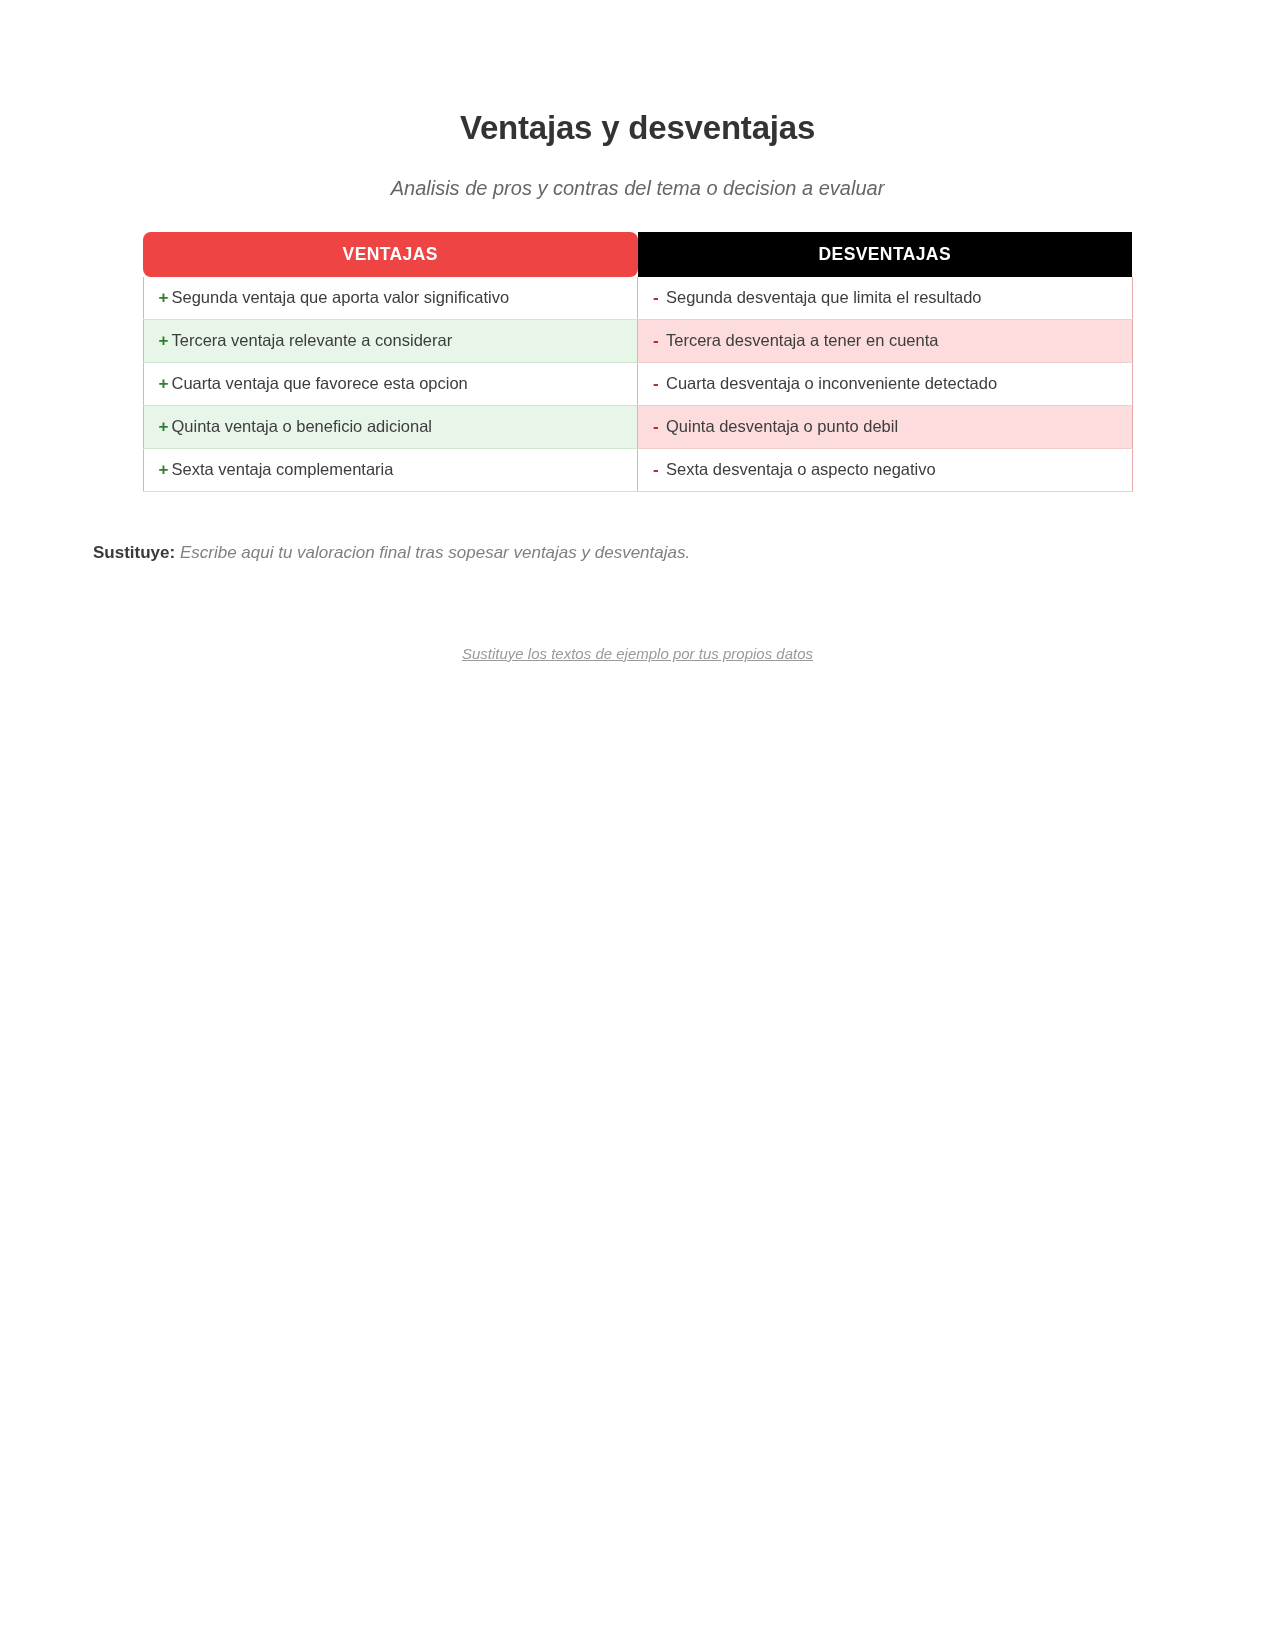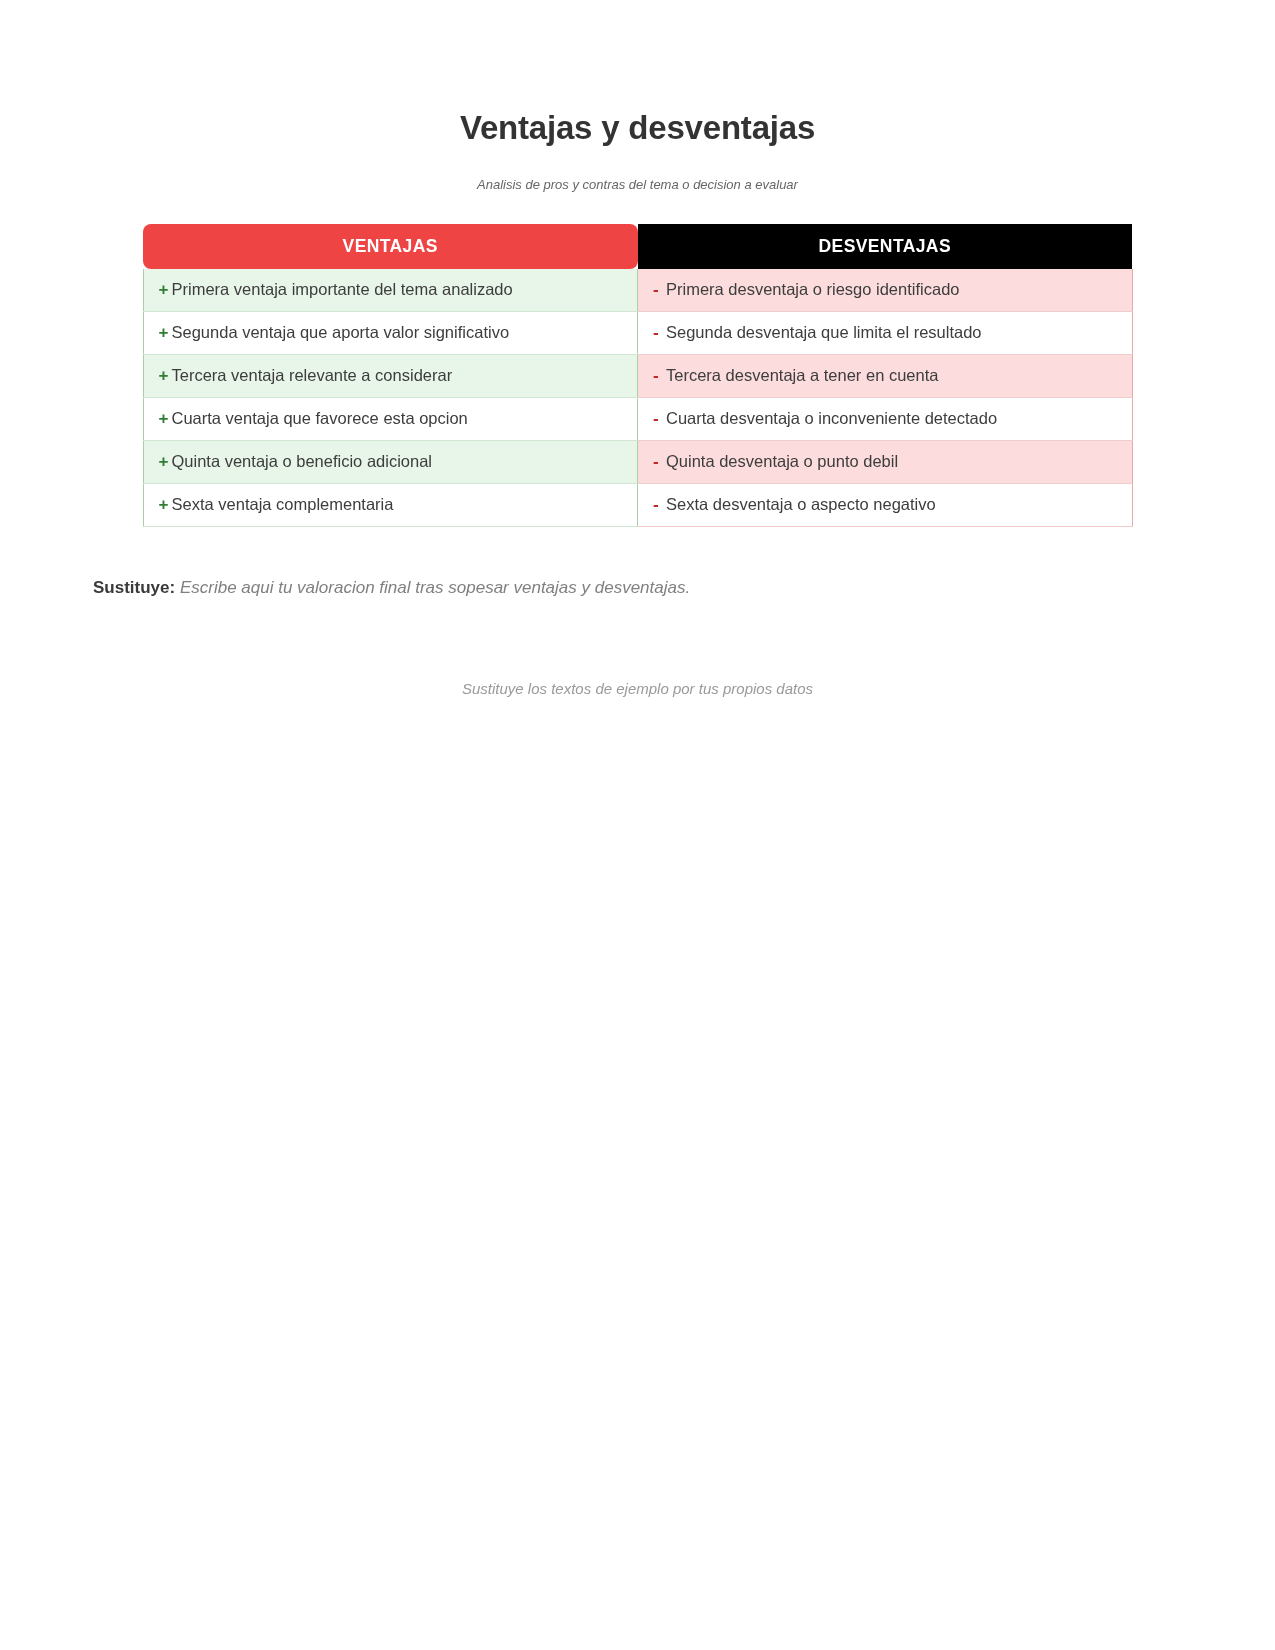--- a/index.html
+++ b/index.html
@@ -31,21 +31,21 @@
     font-size: 33px;
     font-weight: bold;
     color: #333333;
     letter-spacing: -0.2px;
   }
 
   .doc-subtitle {
     margin: 0;
     padding-top: 24px;
     text-align: center;
-    font-size: 13px;
+    font-size: 20px;
     font-style: italic;
     color: #666666;
   }
 
   .doc-topic {
     margin: 0;
     padding-top: 31px;
     text-align: center;
     font-size: 20px;
     font-weight: bold;
@@ -128,20 +128,21 @@
   }
 
   
   .footer-note {
     margin: 0;
     padding-top: 82px;
     text-align: center;
     font-size: 15px;
     font-style: italic;
     color: #9a9a9a;
+    text-decoration: underline;
   }
 </style>
 </head>
 <body>
 
 <div class="page">
 
   <h1 class="doc-title">Ventajas y desventajas</h1>
 
   <p class="doc-subtitle">Analisis de pros y contras del tema o decision a evaluar</p>
@@ -150,28 +151,20 @@
   <div class="table-wrap">
     <table class="pros-cons">
       <thead>
         <tr>
           <th class="head-pro">VENTAJAS</th>
           <th class="head-con">DESVENTAJAS</th>
         </tr>
       </thead>
       <tbody>
 
-        <tr class="alt">
-          <td class="cell-pro">
-            <span class="marker plus">+</span><span class="item-text">Primera ventaja importante del tema analizado</span>
-          </td>
-          <td class="cell-con">
-            <span class="marker minus">-</span><span class="item-text">Primera desventaja o riesgo identificado</span>
-          </td>
-        </tr>
 
         <tr class="plain">
           <td class="cell-pro">
             <span class="marker plus">+</span><span class="item-text">Segunda ventaja que aporta valor significativo</span>
           </td>
           <td class="cell-con">
             <span class="marker minus">-</span><span class="item-text">Segunda desventaja que limita el resultado</span>
           </td>
         </tr>
 

